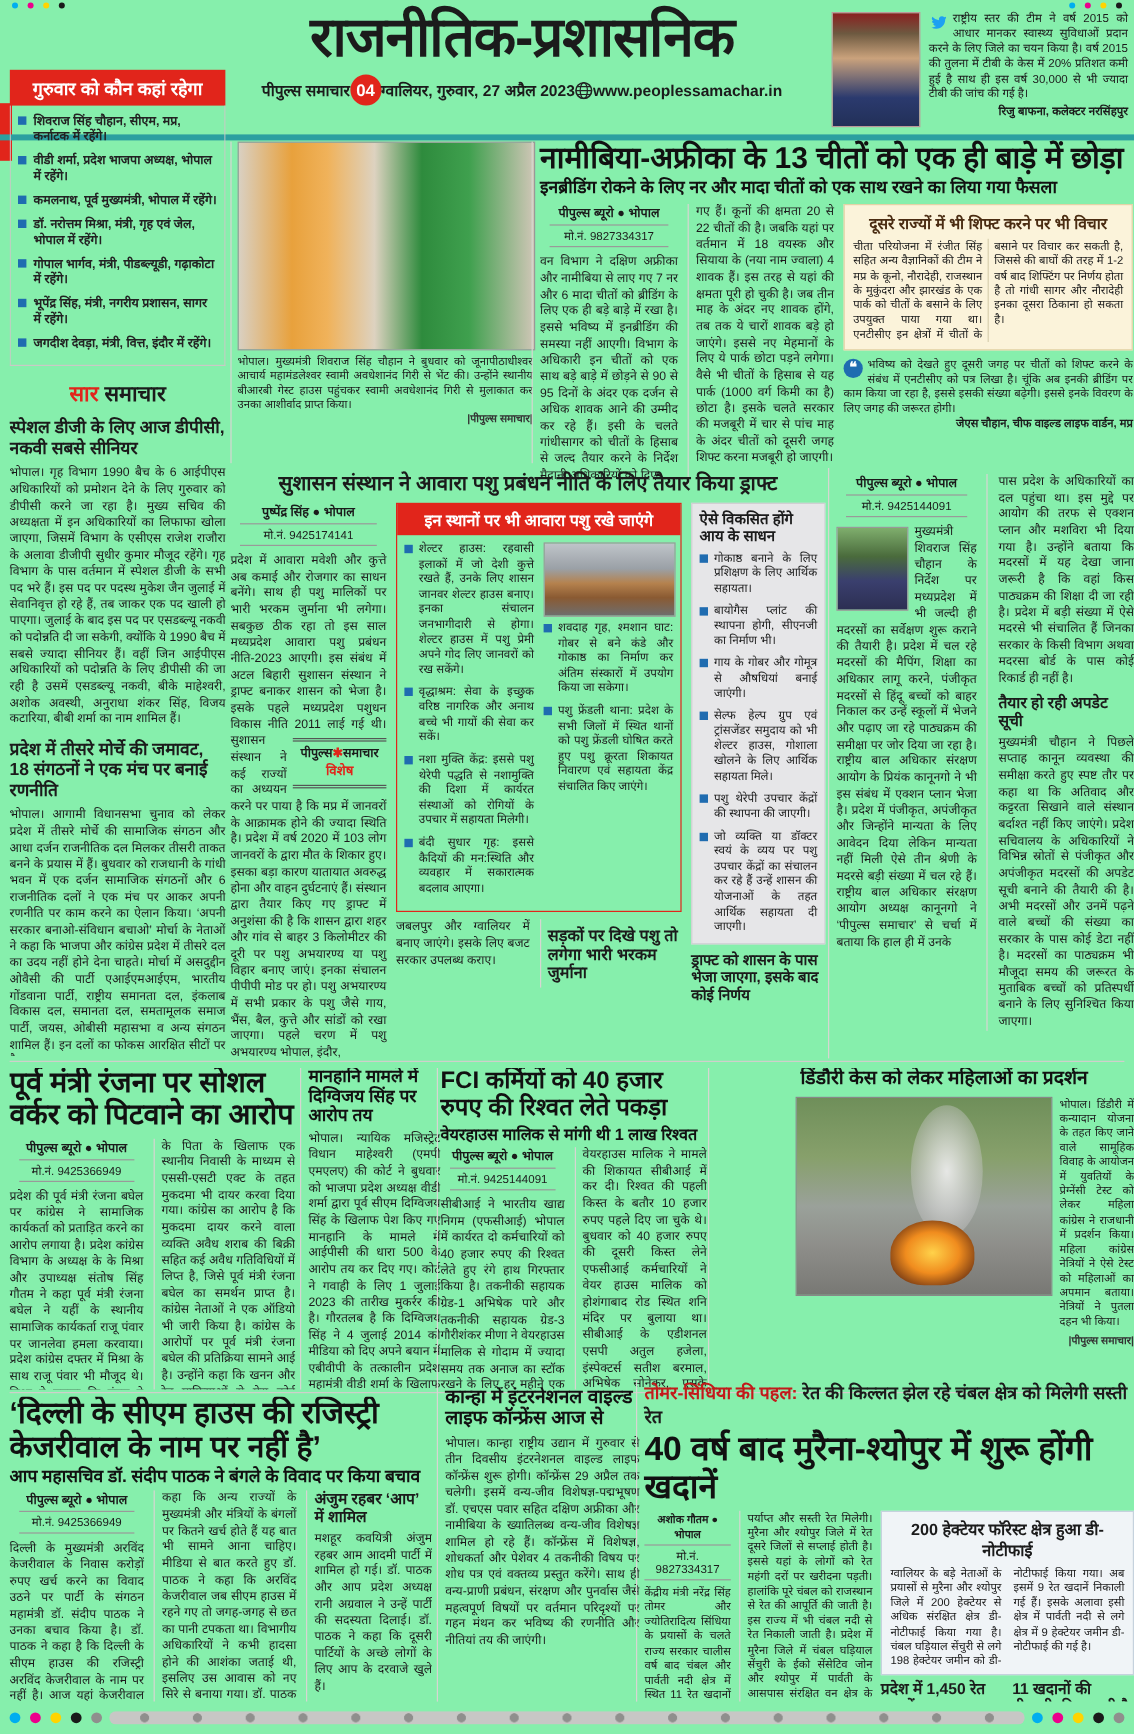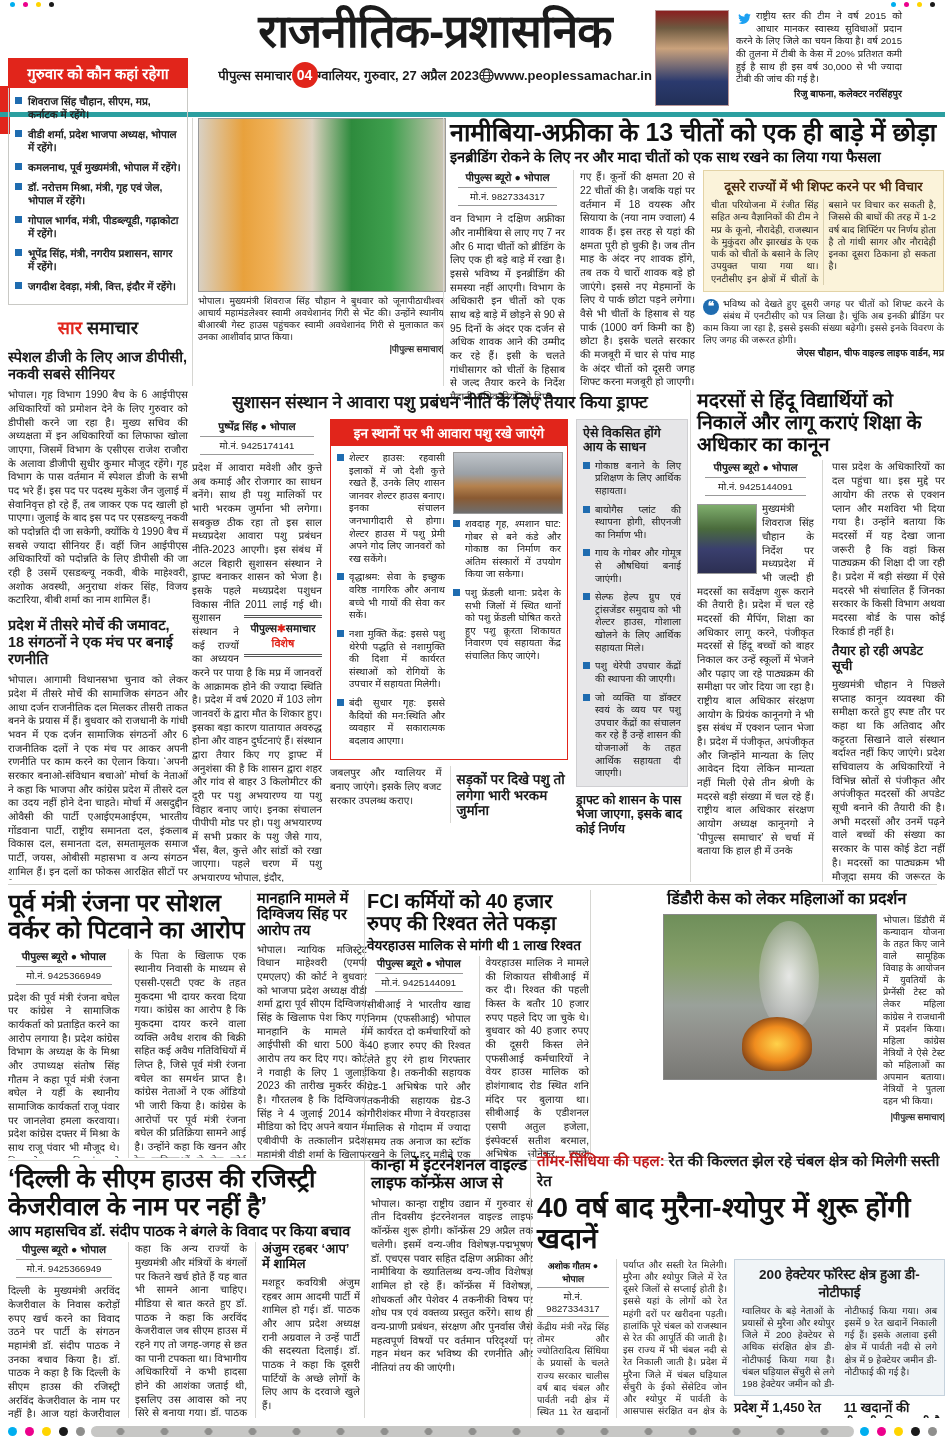--- a/index.html
+++ b/index.html
@@ -1,16 +1,16 @@
 <!DOCTYPE html>
 <html><head>
 <meta charset="utf-8">
 <style>
   html,body{margin:0;padding:0;background:#e8e8e4;}
-  .page{position:relative;width:945px;height:1445px;background:#ffffff;margin:0 auto;
+  .page{position:relative;width:945px;height:1445px;background:#86efac;margin:0 auto;
         font-family:"Liberation Sans",sans-serif;color:#1b1b1b;overflow:hidden;}
   .abs{position:absolute;}
   .jt{text-align:justify;}
   .body-txt{font-size:10.2px;line-height:1.34;}
   .small-txt{font-size:9.4px;line-height:1.3;}
   .hl{font-weight:bold;color:#111;line-height:1.12;}
   .rule{background:#2b9fa0;}
   .vline{border-left:1px solid #d6d6d2;}
   .hline{border-top:1px solid #cfcfcb;}
 
@@ -132,21 +132,21 @@
             <ellipse cx="8" cy="8" rx="3.2" ry="7" fill="none" stroke="#222" stroke-width="1.1"></ellipse>
             <line x1="1" y1="8" x2="15" y2="8" stroke="#222" stroke-width="1.1"></line>
             <line x1="2" y1="4.5" x2="14" y2="4.5" stroke="#222" stroke-width="1"></line>
             <line x1="2" y1="11.5" x2="14" y2="11.5" stroke="#222" stroke-width="1"></line>
           </svg>
       </span>
       <span class="mast-web">www.peoplessamachar.in</span>
     </div>
   </header>
 
-  <div class="abs tweetbox" style="left:655px;top:10px;width:247px">
+  <div class="abs tweetbox" style="left:693px;top:10px;width:247px">
     <div class="tweet-photo"></div>
     <div class="tweet-txt jt">
       <span class="bird">
         <svg width="16" height="14" viewBox="0 0 24 24">
             <path d="M23 5c-.8.4-1.7.6-2.6.8a4.5 4.5 0 0 0-7.7 4.1A12.8 12.8 0 0 1 3.4 5.2a4.5 4.5 0 0 0 1.4 6 4.4 4.4 0 0 1-2-.5v.1a4.5 4.5 0 0 0 3.6 4.4 4.6 4.6 0 0 1-2 .1 4.5 4.5 0 0 0 4.2 3.1A9 9 0 0 1 2 20.3a12.7 12.7 0 0 0 6.9 2c8.3 0 12.8-6.9 12.8-12.8v-.6A9 9 0 0 0 23 5z" fill="#1da1f2"></path>
           </svg>
       </span>
       <span>राष्ट्रीय स्तर की टीम ने वर्ष 2015 को आधार मानकर स्वास्थ्य सुविधाओं प्रदान करने के लिए जिले का चयन किया है। वर्ष 2015 की तुलना में टीबी के केस में 20% प्रतिशत कमी हुई है साथ ही इस वर्ष 30,000 से भी ज्यादा टीबी की जांच की गई है।</span>
       <span class="tweet-author">रिजु बाफना, कलेक्टर नरसिंहपुर</span>
     </div>
@@ -326,21 +326,20 @@
         </div>
         <div style="margin-top:6px">
           <div class="subhead2" style="font-size:12.5px">ड्राफ्ट को शासन के पास भेजा जाएगा, इसके बाद कोई निर्णय</div>
 
         </div>
       </div>
     </div>
   </section>
 
   <section class="abs vline" style="left:690px;top:390px;width:248px;height:492px;padding-left:6px;overflow:hidden">
-    <div class="hl" style="font-size:19.5px">मदरसों से हिंदू विद्यार्थियों को निकालें और लागू कराएं शिक्षा के अधिकार का कानून</div>
     <div style="display:flex;gap:8px;margin-top:5px">
       <div style="width:117px;flex:none">
         <div class="byline"><span>पीपुल्स ब्यूरो ● भोपाल</span></div>
         <div class="phone">मो.नं. 9425144091</div>
         <div class="body-txt jt">
           <span class="madrasa-photo"></span>
           <span>मुख्यमंत्री शिवराज सिंह चौहान के निर्देश पर मध्यप्रदेश में भी जल्दी ही मदरसों का सर्वेक्षण शुरू कराने की तैयारी है। प्रदेश में चल रहे मदरसों की मैपिंग, शिक्षा का अधिकार लागू करने, पंजीकृत मदरसों से हिंदू बच्चों को बाहर निकाल कर उन्हें स्कूलों में भेजने और पढ़ाए जा रहे पाठ्यक्रम की समीक्षा पर जोर दिया जा रहा है। राष्ट्रीय बाल अधिकार संरक्षण आयोग के प्रियंक कानूनगो ने भी इस संबंध में एक्शन प्लान भेजा है। प्रदेश में पंजीकृत, अपंजीकृत और जिन्होंने मान्यता के लिए आवेदन दिया लेकिन मान्यता नहीं मिली ऐसे तीन श्रेणी के मदरसे बड़ी संख्या में चल रहे हैं। राष्ट्रीय बाल अधिकार संरक्षण आयोग अध्यक्ष कानूनगो ने ‘पीपुल्स समाचार’ से चर्चा में बताया कि हाल ही में उनके</span>
         </div>
       </div>
       <div class="vline" style="flex:1;padding-left:9px">

